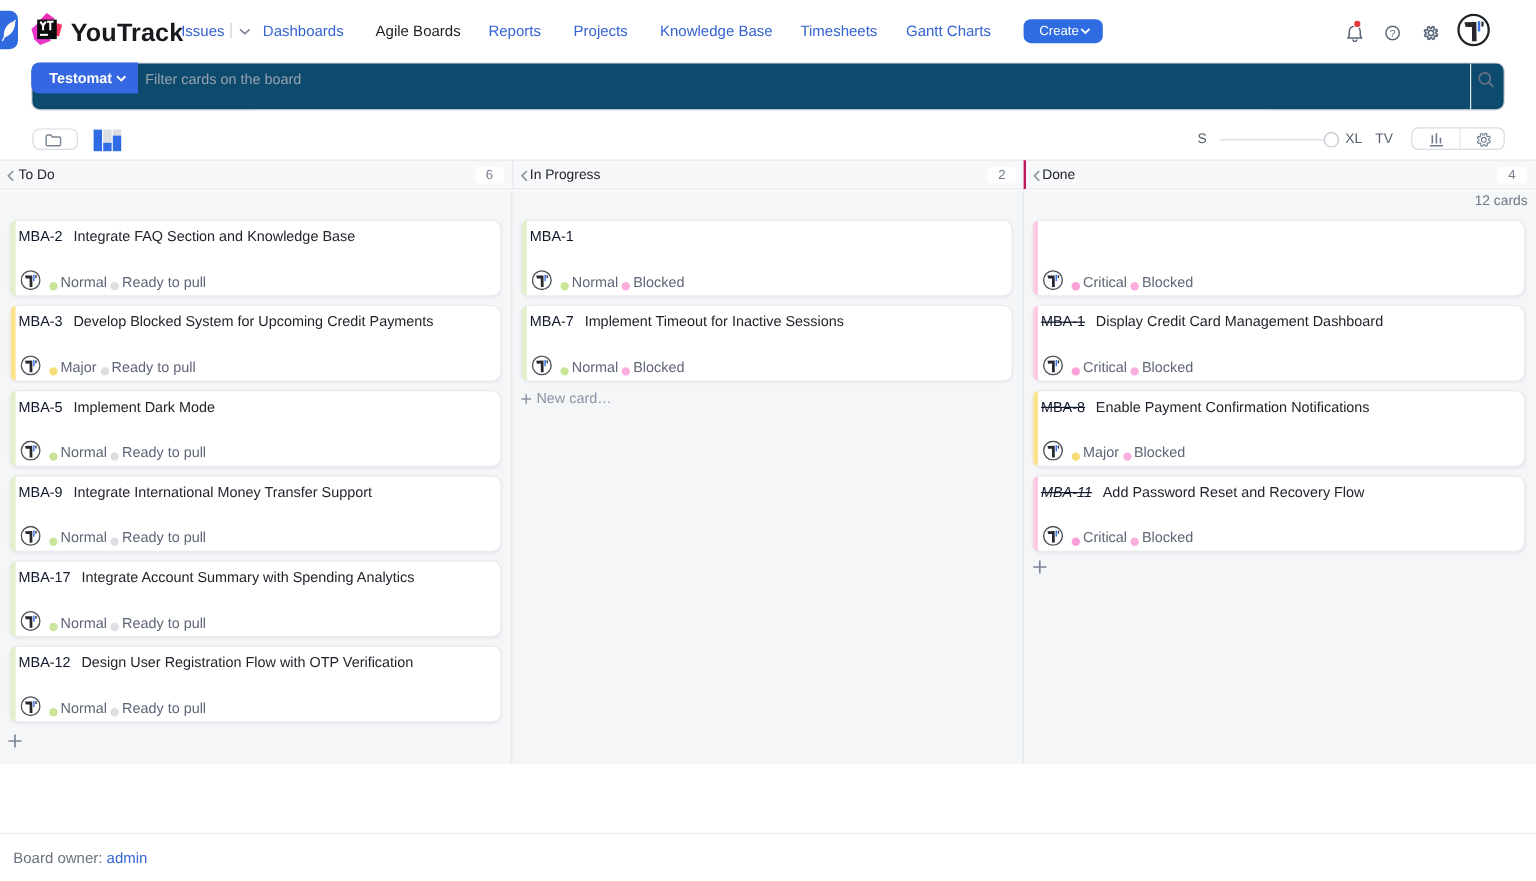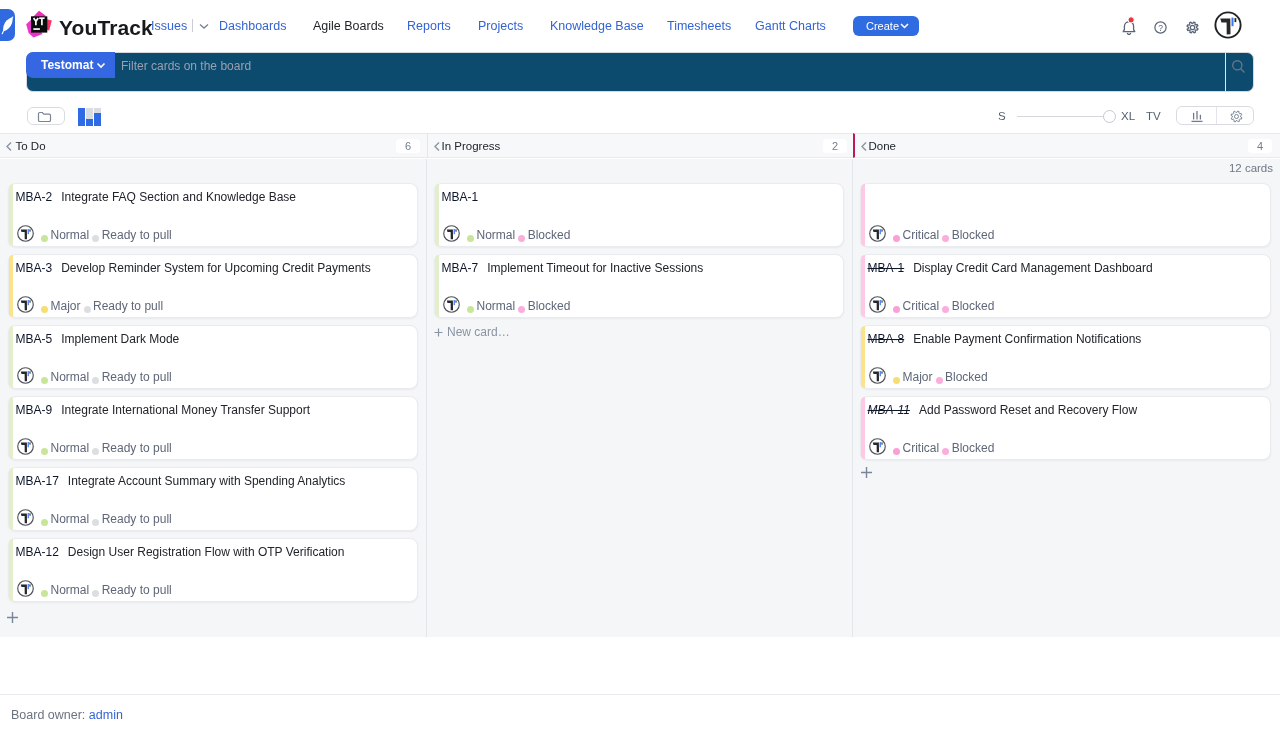--- a/index.html
+++ b/index.html
@@ -172,21 +172,21 @@
           <span class="dot" style="margin-left:7px;background:#c9e59a"></span>
           <span>Normal</span>
           <span class="dot" style="margin-left:3px;background:#dcdee2"></span>
           <span>Ready to pull</span>
         </div>
 </div>
 <div class="card" style="left:8px;top:95px;width:410px">
 <div class="stripe" style="background:#fbe38e"></div>
 <div class="abs" style="left:6.5px;top:6px;display:flex;white-space:nowrap;line-height:15px">
 <span class="cid2" style="">MBA-3</span>
-          <span class="ctitle2">Develop Reminder System for Upcoming Credit Payments</span>
+          <span class="ctitle2">Develop Blocked System for Upcoming Credit Payments</span>
         </div>
 <div class="cmeta">
           <svg width="17" height="17" viewBox="0 0 28 28" style="flex:0 0 auto">
             <circle cx="14" cy="14" r="12.8" fill="#fff" stroke="#4e525a" stroke-width="1.9"></circle>
             <path d="M6.3 7.6 L16.3 7.4 L16.5 23.3 L12.7 23.4 L12.6 11.5 L7.4 11.6 Z" fill="#26282e"></path>
             <rect x="17.5" y="6.6" width="2" height="8.6" fill="#3b76f0"></rect>
             <rect x="20.5" y="7.1" width="1.8" height="4" fill="#26282e"></rect>
           </svg>
           <span class="dot" style="margin-left:7px;background:#f7dd76"></span>
           <span>Major</span>

